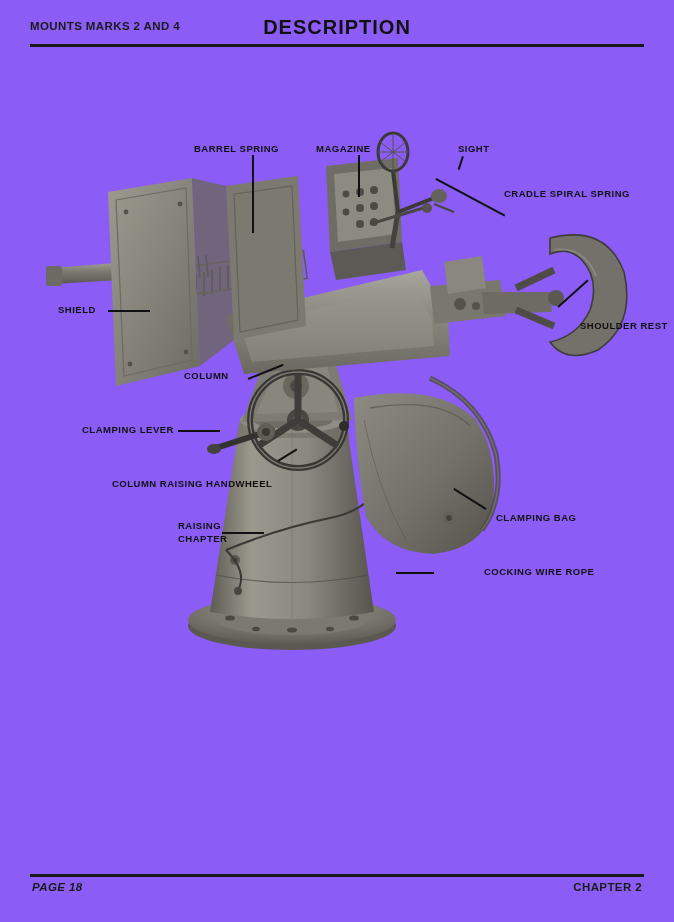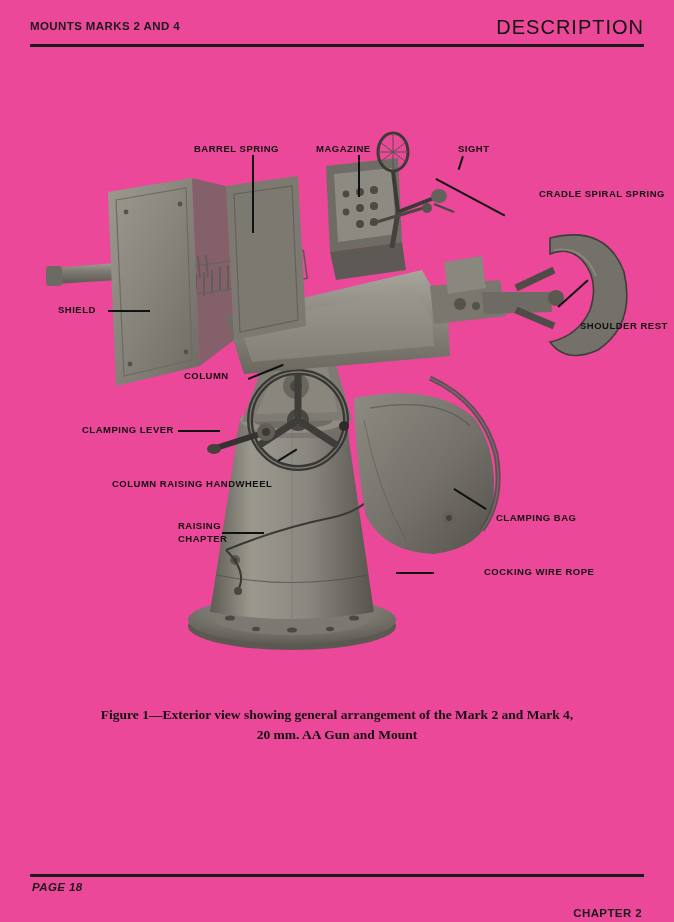--- a/index.html
+++ b/index.html
@@ -13,21 +13,21 @@
     font-family: "Liberation Serif", serif;
     color: #1a1a1a;
     overflow: hidden;
     position: relative;
   }
   .page {
     position: absolute;
     left: 0; top: 0;
     width: 674px;
     height: 922px;
-    background: #ec4899;
+    background: #8b5cf6;
   }
 
   
   .header {
     position: absolute;
     left: 30px;
     top: 16px;
     width: 614px;
     height: 30px;
   }
@@ -39,23 +39,23 @@
     font-weight: bold;
     font-size: 11.5px;
     letter-spacing: 0.4px;
     color: #1a1a1a;
   }
   .header-title {
     position: absolute;
     left: 0;
     top: 0;
     width: 614px;
-    text-align: right;
-    font-family: "Liberation Sans", sans-serif;
-    font-weight: normal;
+    text-align: center;
+    font-family: "Liberation Sans", sans-serif;
+    font-weight: bold;
     font-size: 20px;
     letter-spacing: 1px;
     color: #111;
   }
   .rule-top {
     position: absolute;
     left: 30px;
     top: 44px;
     width: 614px;
     height: 3px;
@@ -82,21 +82,20 @@
     font-style: italic;
   }
   .footer-right {
     position: absolute;
     right: 32px;
     top: 881px;
     font-family: "Liberation Sans", sans-serif;
     font-weight: bold;
     font-size: 11.5px;
     letter-spacing: 0.4px;
-    margin-top: 26px;
   }
 
   
   .figure-area {
     position: absolute;
     left: 30px;
     top: 120px;
     width: 614px;
     height: 560px;
   }
@@ -318,34 +317,30 @@
     <div class="leader" style="left:218px; top:258px; width:38px; height:1.6px; transform:rotate(-22deg); transform-origin:left center;"></div>
     <div class="leader" style="left:148px; top:310px; width:42px; height:1.6px;"></div>
     <div class="leader" style="left:248px; top:340px; width:22px; height:1.6px; transform:rotate(-32deg); transform-origin:left center;"></div>
     <div class="leader" style="left:192px; top:412px; width:42px; height:1.6px;"></div>
     <div class="leader" style="left:424px; top:368px; width:38px; height:1.6px; transform:rotate(32deg); transform-origin:left center;"></div>
     <div class="leader" style="left:366px; top:452px; width:38px; height:1.6px;"></div>
 
     <div class="callout" style="left:164px; top:23px;">BARREL SPRING</div>
     <div class="callout" style="left:286px; top:23px;">MAGAZINE</div>
     <div class="callout" style="left:428px; top:23px;">SIGHT</div>
-    <div class="callout" style="left:474px; top:68px;margin-left:35px;">CRADLE SPIRAL SPRING</div>
+    <div class="callout" style="left:474px; top:68px;">CRADLE SPIRAL SPRING</div>
     <div class="callout" style="left:550px; top:200px;">SHOULDER REST</div>
     <div class="callout" style="left:28px; top:184px;">SHIELD</div>
     <div class="callout" style="left:154px; top:250px;text-align:right;">COLUMN</div>
     <div class="callout" style="left:52px; top:304px;">CLAMPING LEVER</div>
     <div class="callout" style="left:82px; top:358px;">COLUMN RAISING HANDWHEEL</div>
     <div class="callout" style="left:148px; top:400px;">RAISING</div>
     <div class="callout" style="left:148px; top:413px;">CHAPTER</div>
     <div class="callout" style="left:466px; top:392px;">CLAMPING BAG</div>
     <div class="callout" style="left:410px; top:446px;margin-left:44px;">COCKING WIRE ROPE</div>
   </div>
 
-  <div class="figure-caption">
-    <div>Figure 1—Exterior view showing general arrangement of the Mark 2 and Mark 4,</div>
-    <div>20 mm. AA Gun and Mount</div>
-  </div>
 
   <div class="rule-bottom"></div>
   <div class="footer-left">PAGE 18</div>
   <div class="footer-right">CHAPTER 2</div>
 
 </div>
 
 </body></html>

